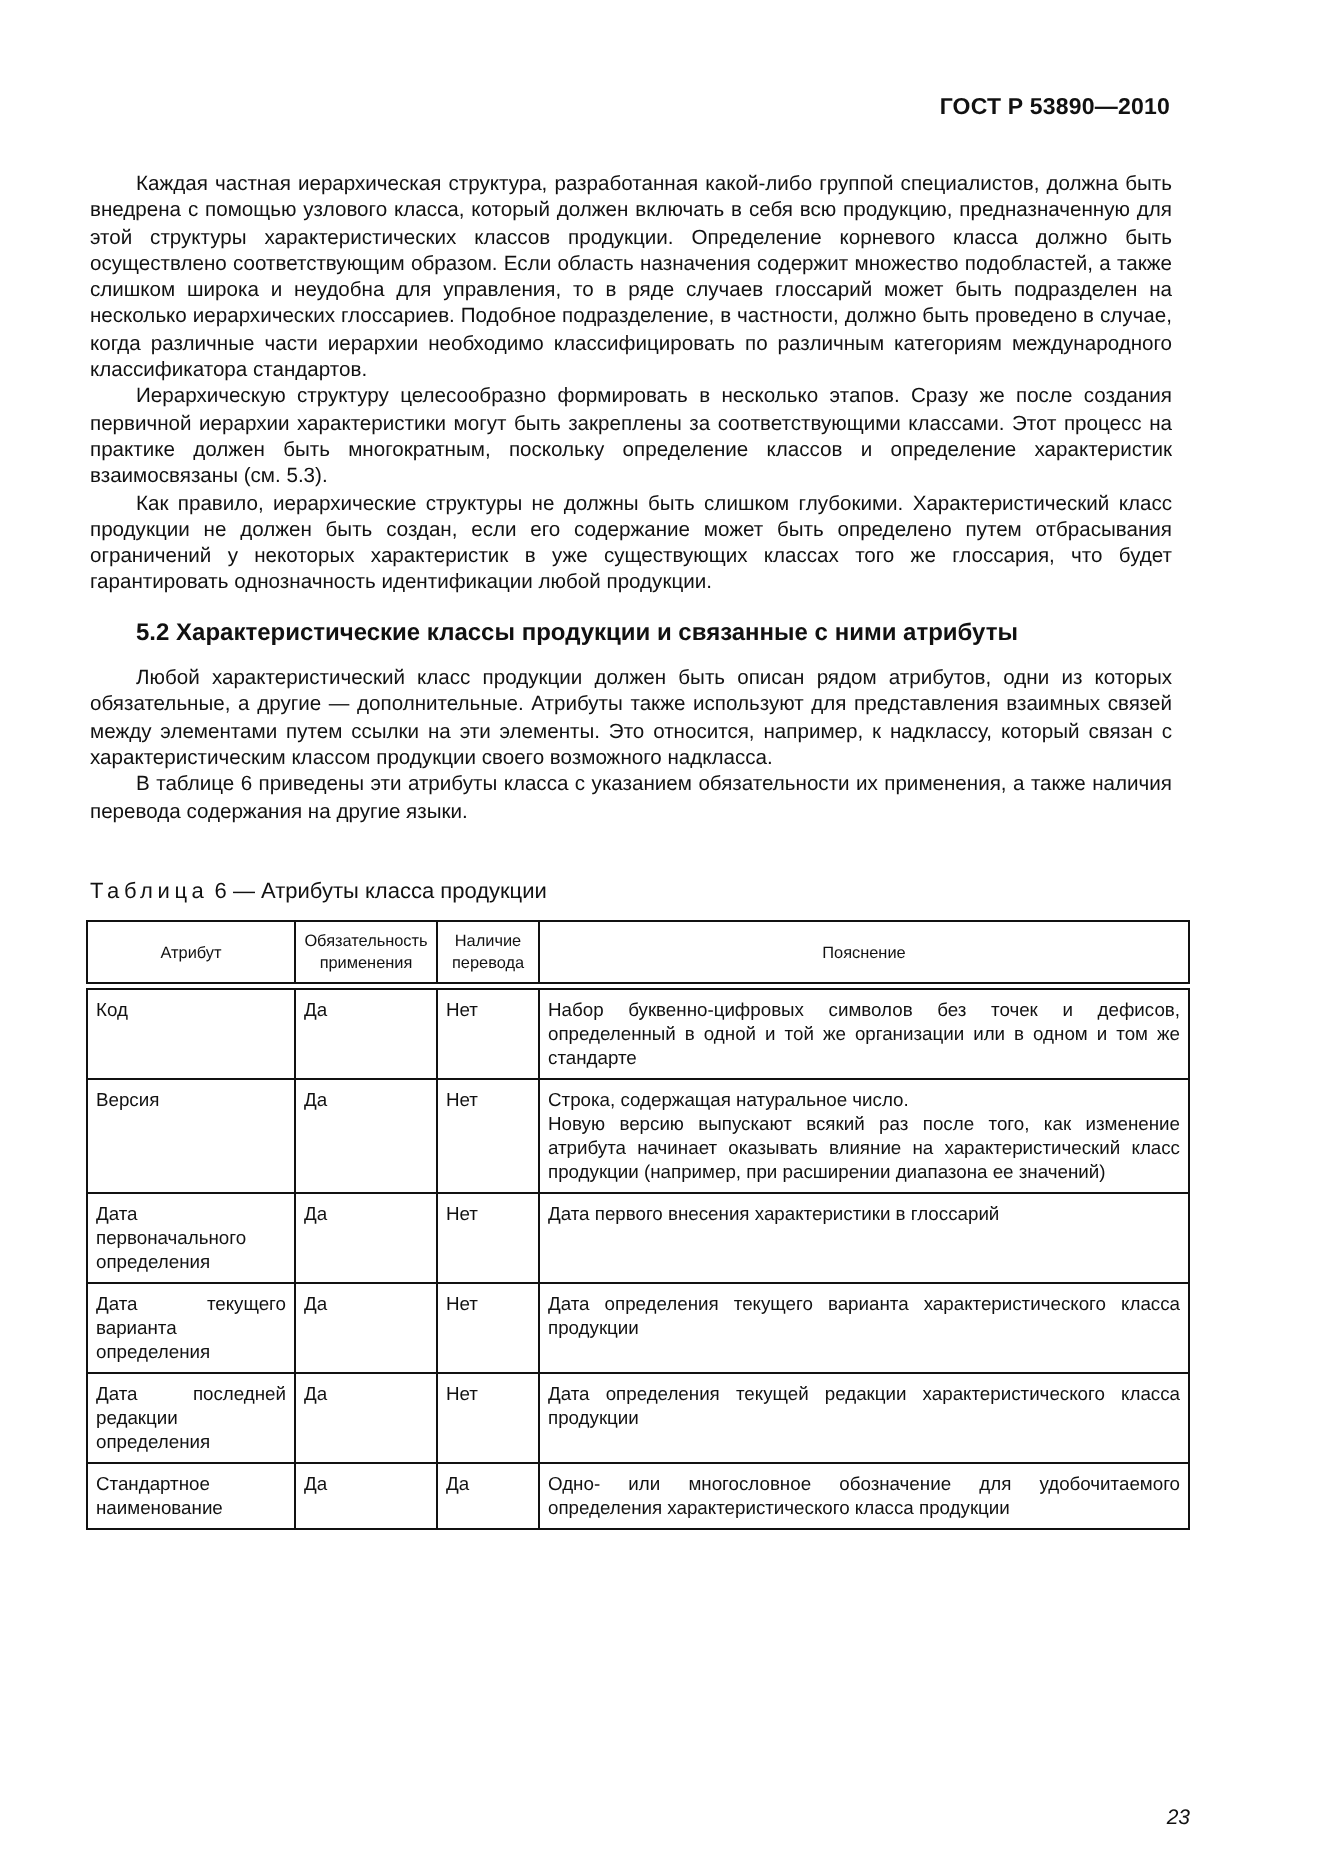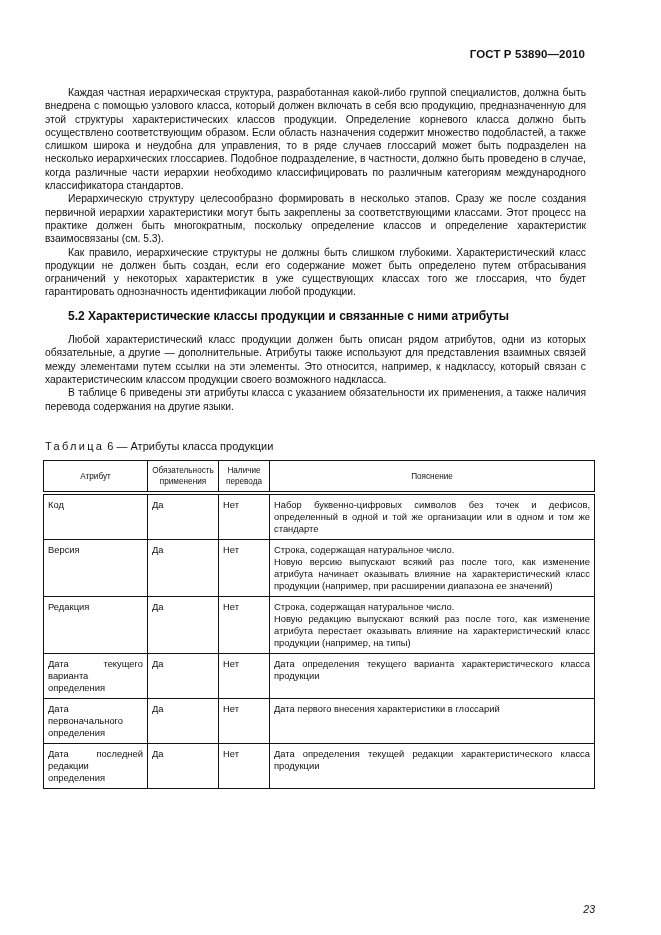--- a/index.html
+++ b/index.html
@@ -54,40 +54,39 @@
         <td class="j" style="white-space: pre-line;">Набор буквенно-цифровых символов без точек и дефисов, определенный в одной и той же организации или в одном и том же стандарте</td>
       </tr>
       <tr>
         <td class="j" style="white-space: pre-line;">Версия</td>
         <td class="c" style="white-space: pre-line;">Да</td>
         <td class="c" style="white-space: pre-line;">Нет</td>
         <td class="j" style="white-space: pre-line;">Строка, содержащая натуральное число.
 Новую версию выпускают всякий раз после того, как изменение атрибута начинает оказывать влияние на характеристический класс продукции (например, при расширении диапазона ее значений)</td>
       </tr>
       <tr>
-        <td class="j" style="white-space: pre-line;">Редакция</td>
+        <td class="j" style="white-space: pre-line;">Дата первоначального определения</td>
         <td class="c" style="white-space: pre-line;">Да</td>
         <td class="c" style="white-space: pre-line;">Нет</td>
-        <td class="j" style="white-space: pre-line;">Строка, содержащая натуральное число.
-Новую редакцию выпускают всякий раз после того, как изменение атрибута перестает оказывать влияние на характеристический класс продукции (например, на типы)</td>
+        <td class="j" style="white-space: pre-line;">Дата первого внесения характеристики в глоссарий</td>
       </tr>
       <tr>
         <td class="j" style="white-space: pre-line;">Дата текущего варианта определения</td>
         <td class="c" style="white-space: pre-line;">Да</td>
         <td class="c" style="white-space: pre-line;">Нет</td>
         <td class="j" style="white-space: pre-line;">Дата определения текущего варианта характеристического класса продукции</td>
       </tr>
       <tr>
-        <td class="j" style="white-space: pre-line;">Дата первоначального определения</td>
-        <td class="c" style="white-space: pre-line;">Да</td>
-        <td class="c" style="white-space: pre-line;">Нет</td>
-        <td class="j" style="white-space: pre-line;">Дата первого внесения характеристики в глоссарий</td>
-      </tr>
-      <tr>
         <td class="j" style="white-space: pre-line;">Дата последней редакции определения</td>
         <td class="c" style="white-space: pre-line;">Да</td>
         <td class="c" style="white-space: pre-line;">Нет</td>
         <td class="j" style="white-space: pre-line;">Дата определения текущей редакции характеристического класса продукции</td>
+      </tr>
+      <tr>
+        <td class="j" style="white-space: pre-line;">Стандартное наименование</td>
+        <td class="c" style="white-space: pre-line;">Да</td>
+        <td class="c" style="white-space: pre-line;">Да</td>
+        <td class="j" style="white-space: pre-line;">Одно- или многословное обозначение для удобочитаемого определения характеристического класса продукции</td>
       </tr>
     </tbody>
 </table>
 
 <div class="page-number">23</div>
 
 </body></html>

